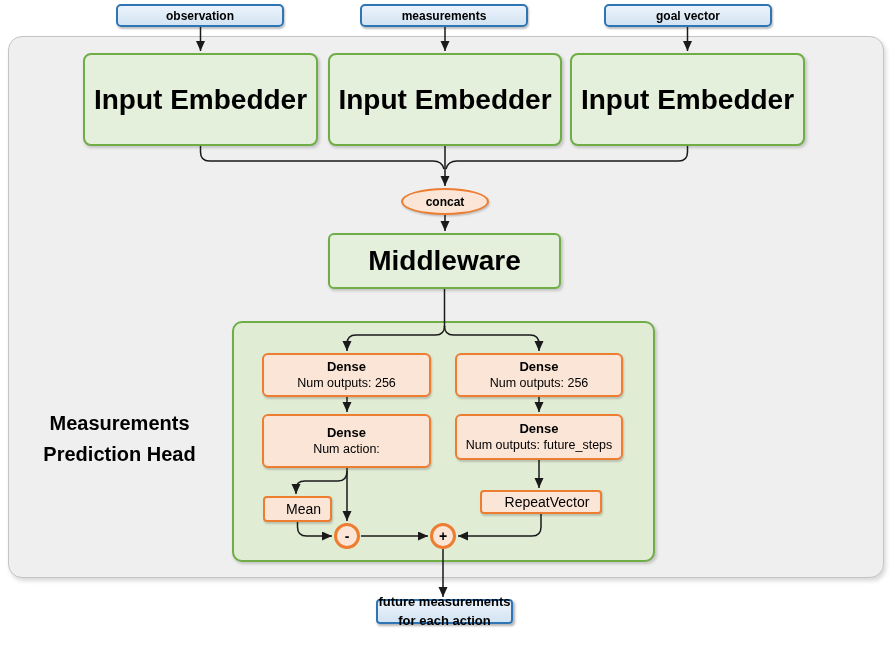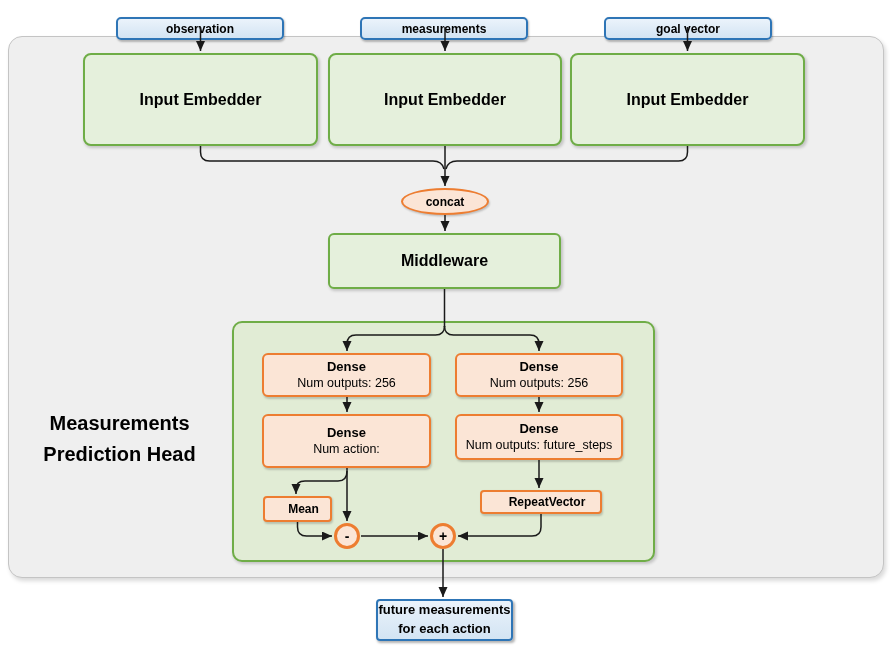--- a/index.html
+++ b/index.html
@@ -17,29 +17,28 @@
   }
   .abs{position:absolute;}
   .node{
     display:flex;align-items:center;justify-content:center;text-align:center;
   }
   .io-box{
     background:linear-gradient(to bottom,var(--blue-fill-top),var(--blue-fill-bot));
     border:2px solid var(--blue-border);border-radius:5px;
     font-weight:bold;font-size:12px;
     box-shadow:1px 1.5px 2px rgba(0,0,0,.25);
-    margin-top:13px;
   }
   .outer-container{
     background:var(--gray-fill);border:1.5px solid var(--gray-border);
     border-radius:14px;box-shadow:2px 3px 4px rgba(0,0,0,.15);
   }
   .green-box{
     background:var(--green-fill);border:2.5px solid var(--green-border);
-    border-radius:8px;font-weight:bold;font-size:16px;
+    border-radius:8px;font-weight:bold;font-size:28px;
     box-shadow:1.5px 2px 3px rgba(0,0,0,.18);
   }
   .head-container{
     background:var(--head-fill);border:2.5px solid var(--green-border);
     border-radius:10px;box-shadow:1.5px 2px 3px rgba(0,0,0,.18);
   }
   .ellipse{
     background:var(--peach-fill);border:2.5px solid var(--orange-border);
     border-radius:50%;font-weight:bold;font-size:12px;
     box-shadow:1px 1.5px 2px rgba(0,0,0,.2);
@@ -47,21 +46,21 @@
   .dense-box{
     background:var(--peach-fill);border:2.5px solid var(--orange-border);
     border-radius:6px;font-size:12.5px;line-height:1.35;
     box-shadow:1px 1.5px 2px rgba(0,0,0,.18);
     flex-direction:column;
     text-align:center;
   }
   .dense-box .t{font-weight:bold;font-size:13px;}
   .small-op{
     background:var(--peach-fill);border:2.5px solid var(--orange-border);
-    border-radius:4px;font-weight:bold;font-size:12px;
+    border-radius:4px;font-weight:normal;font-size:14px;
     box-shadow:1px 1.5px 2px rgba(0,0,0,.18);
     padding-left:12px;
   }
   .op-circle{
     background:var(--peach-fill);border:3px solid var(--orange-border);
     border-radius:50%;font-weight:bold;font-size:14px;line-height:1;
   }
   .head-label{
     font-weight:bold;font-size:20px;line-height:1.55;text-align:center;
   }
@@ -139,21 +138,21 @@
   <span>RepeatVector</span>
 </div>
 
 <div class="abs node op-circle" style="left:334px;top:523px;width:26px;height:26px;">
   <span>-</span>
 </div>
 <div class="abs node op-circle" style="left:430px;top:523px;width:26px;height:26px;">
   <span>+</span>
 </div>
 
-<div class="abs node out-box" style="left:376px;top:599px;width:137px;height:42px;text-align:right;">
+<div class="abs node out-box" style="left:376px;top:599px;width:137px;height:25px;text-align:right;">
   <div>future measurements</div>
   <div>for each action</div>
 </div>
 
 <svg class="wires" width="890" height="650" viewBox="0 0 890 650">
   <defs>
     <marker id="ah" markerUnits="userSpaceOnUse" markerWidth="11" markerHeight="10" refX="10" refY="4.5" orient="auto">
       <path d="M0,0 L10,4.5 L0,9 Z"></path>
     </marker>
   </defs>

